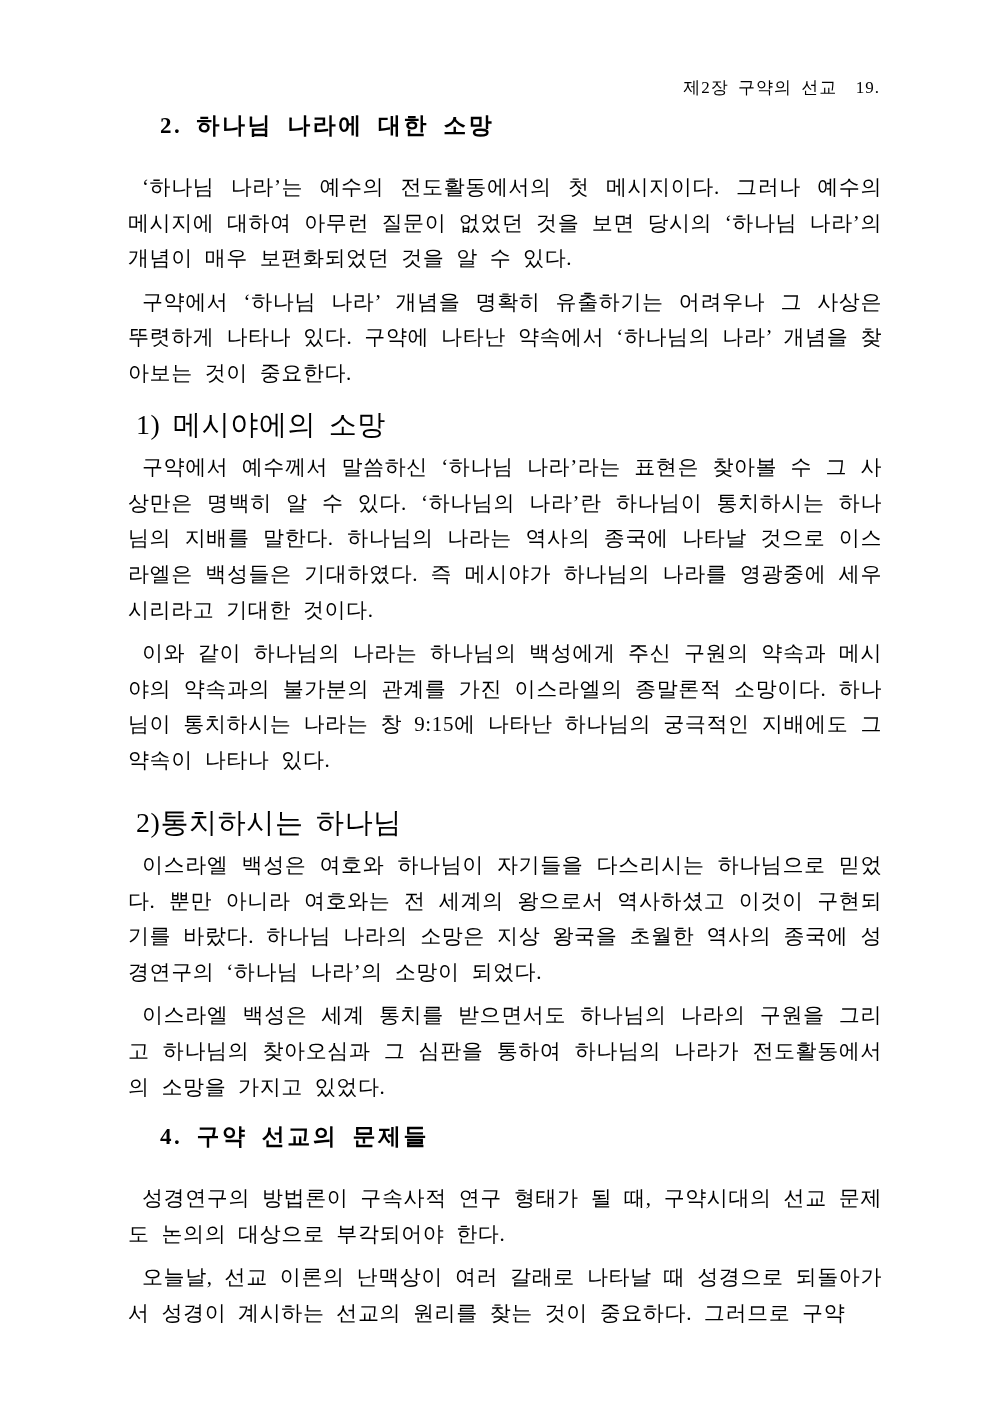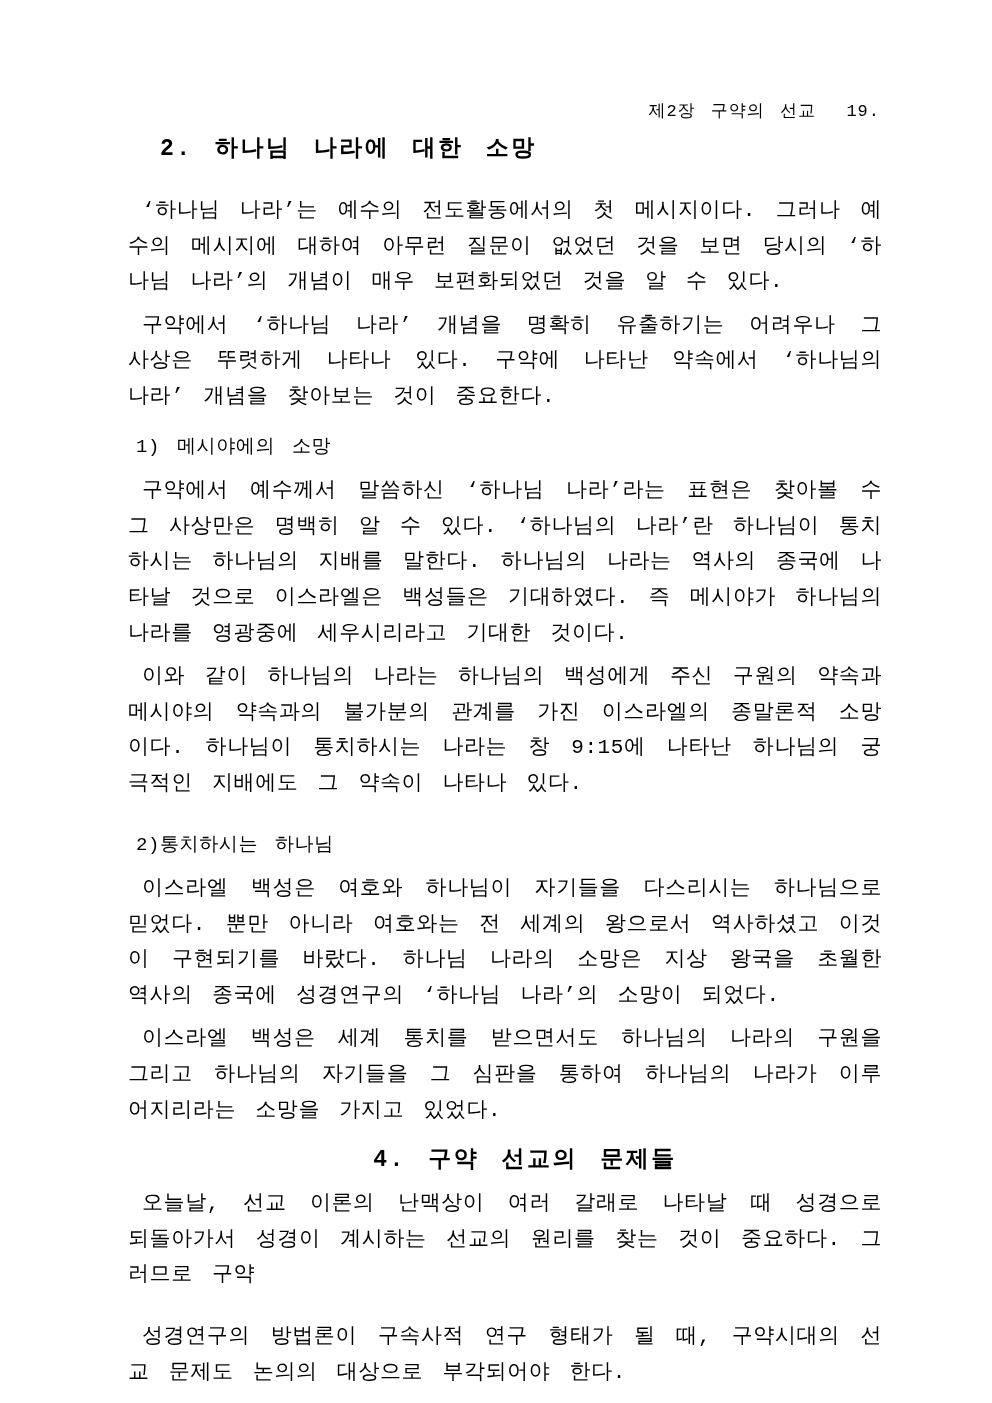--- a/index.html
+++ b/index.html
@@ -3,54 +3,54 @@
 <meta charset="utf-8">
 <style>
   html, body { margin: 0; padding: 0; background: #888; }
   .page {
     position: relative;
     width: 992px;
     height: 1403px;
     margin: 0 auto;
     background: #ffffff;
     color: #000000;
-    font-family: Liberation Mono, monospace;
+    font-family: Liberation Serif, serif;
     box-sizing: border-box;
-    padding: 99px 102px 40px 120px;
+    padding: 76px 102px 40px 120px;
     overflow: hidden;
   }
   .page-header {
     text-align: right;
     font-size: 17px;
     letter-spacing: 1px;
     word-spacing: 4px;
     margin: 0 10px 0 0;
     white-space: pre;
   }
   h2.sec-heading {
     font-size: 23px;
     font-weight: bold;
     letter-spacing: 2.5px;
     word-spacing: 6px;
     margin: 9px 0 0 40px;
     line-height: 36px;
   }
-  h2.sec-heading.later { margin-top: 14px; text-align: center; }
+  h2.sec-heading.later { margin-top: 14px; }
   p.body {
     font-size: 21px;
     line-height: 35.6px;
     text-align: justify;
     margin: 8px;
     text-indent: 14px;
     word-spacing: 6px;
     letter-spacing: 0.6px;
   }
   p.body.after-heading { margin-top: 26px; }
   p.subhead {
-    font-size: 19px;
+    font-size: 28px;
     line-height: 35.6px;
     margin: 15px 0 0 16px;
     word-spacing: 5px;
     letter-spacing: 0.6px;
   }
   p.subhead.second { margin-top: 26px; }
 </style>
 </head>
 <body>
 
@@ -67,21 +67,21 @@
   <p class="subhead">1) 메시야에의 소망</p>
 
   <p class="body">구약에서 예수께서 말씀하신 ‘하나님 나라’라는 표현은 찾아볼 수 그 사상만은 명백히 알 수 있다. ‘하나님의 나라’란 하나님이 통치하시는 하나님의 지배를 말한다. 하나님의 나라는 역사의 종국에 나타날 것으로 이스라엘은 백성들은 기대하였다. 즉 메시야가 하나님의 나라를 영광중에 세우시리라고 기대한 것이다.</p>
 
   <p class="body">이와 같이 하나님의 나라는 하나님의 백성에게 주신 구원의 약속과 메시야의 약속과의 불가분의 관계를 가진 이스라엘의 종말론적 소망이다. 하나님이 통치하시는 나라는 창 9:15에 나타난 하나님의 궁극적인 지배에도 그 약속이 나타나 있다.</p>
 
   <p class="subhead second">2)통치하시는 하나님</p>
 
   <p class="body">이스라엘 백성은 여호와 하나님이 자기들을 다스리시는 하나님으로 믿었다. 뿐만 아니라 여호와는 전 세계의 왕으로서 역사하셨고 이것이 구현되기를 바랐다. 하나님 나라의 소망은 지상 왕국을 초월한 역사의 종국에 성경연구의 ‘하나님 나라’의 소망이 되었다.</p>
 
-  <p class="body">이스라엘 백성은 세계 통치를 받으면서도 하나님의 나라의 구원을 그리고 하나님의 자기들을 그 심판을 통하여 하나님의 나라가 이루어지리라는 소망을 가지고 있었다.</p>
+  <p class="body">이스라엘 백성은 세계 통치를 받으면서도 하나님의 나라의 구원을 그리고 하나님의 찾아오심과 그 심판을 통하여 하나님의 나라가 전도활동에서의 소망을 가지고 있었다.</p>
 
   <h2 class="sec-heading later">4. 구약 선교의 문제들</h2>
 
+  <p class="body after-heading">성경연구의 방법론이 구속사적 연구 형태가 될 때, 구약시대의 선교 문제도 논의의 대상으로 부각되어야 한다.</p>
+
   <p class="body">오늘날, 선교 이론의 난맥상이 여러 갈래로 나타날 때 성경으로 되돌아가서 성경이 계시하는 선교의 원리를 찾는 것이 중요하다. 그러므로 구약</p>
-
-  <p class="body after-heading">성경연구의 방법론이 구속사적 연구 형태가 될 때, 구약시대의 선교 문제도 논의의 대상으로 부각되어야 한다.</p>
 
 </div>
 
 </body></html>

